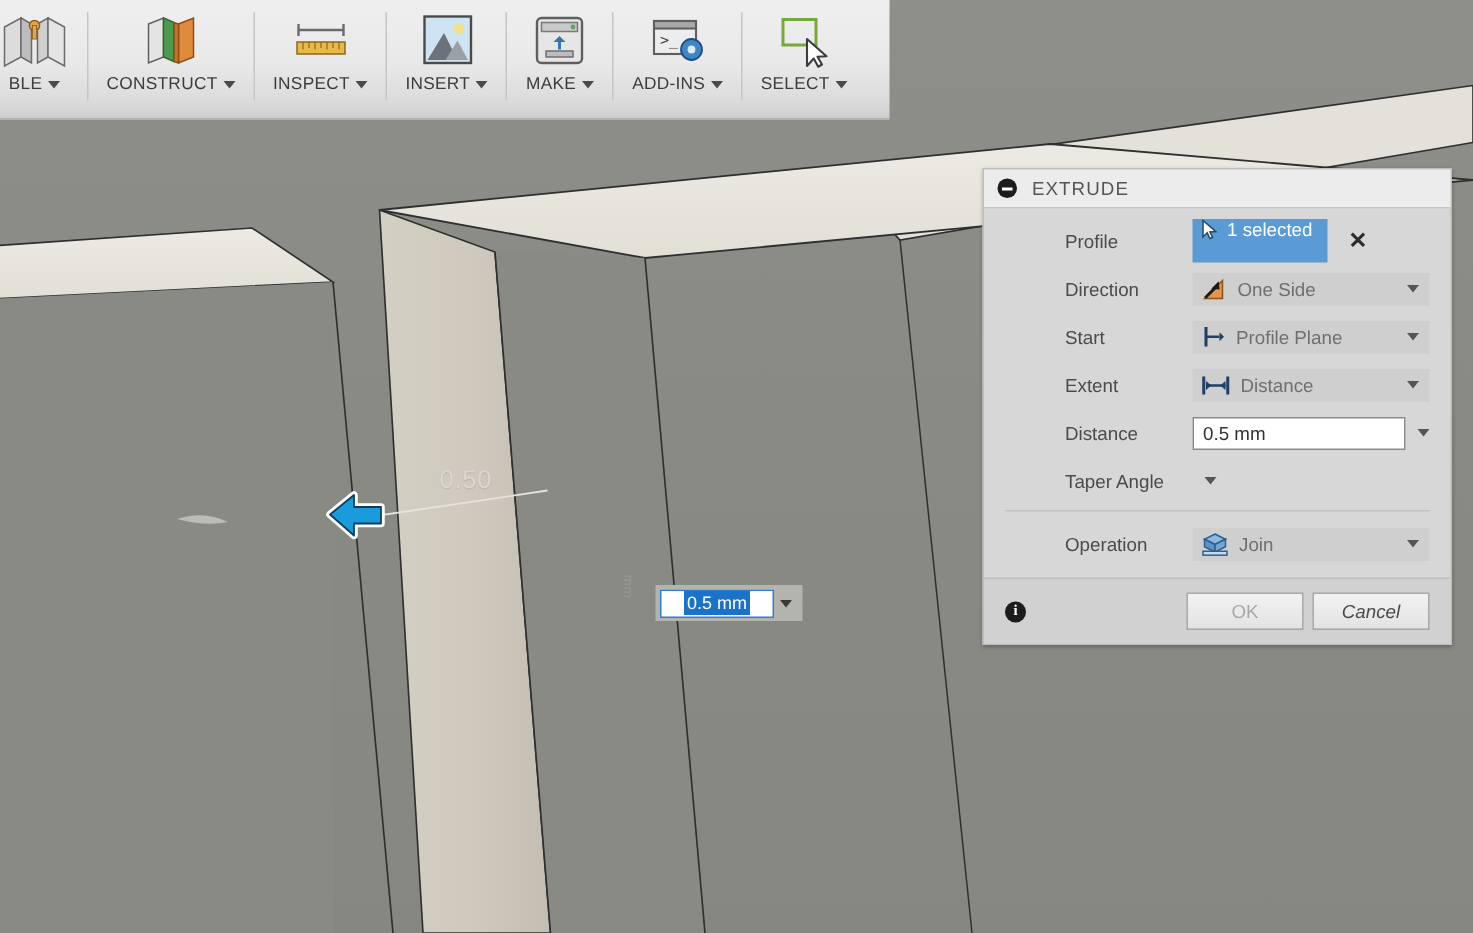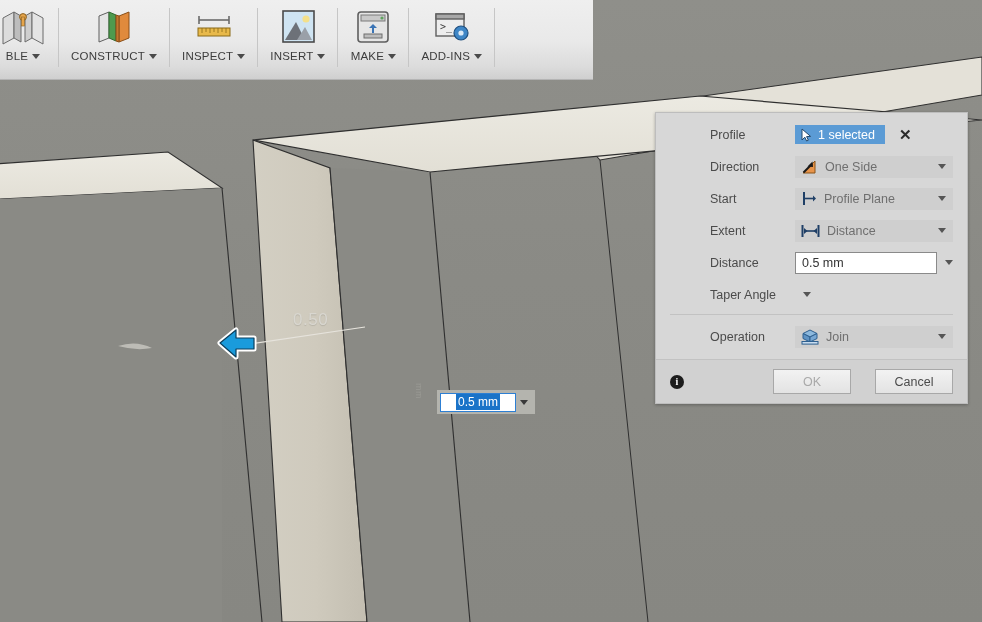--- a/index.html
+++ b/index.html
@@ -184,22 +184,22 @@
     border: 1px solid #8a8a8a;
     height: 22px;
     flex: 1;
     display: flex; align-items: center;
     padding-left: 6px;
     box-sizing: border-box;
     font-size: 12.5px; color: #333;
   }
   .sel-chip {
     background: #5b9bd5;
-    height: 19px;
-    display: flex; align-items: center;
+    height: 29px;
+    display: flex; align-items: flex-start;
     gap: 6px; padding: 0 10px 0 6px;
     color: #ffffff; font-size: 12.5px;
     box-sizing: border-box;
   }
   .xbtn {
     margin-left: 14px;
     font-size: 15px; color: #2b2b2b;
     line-height: 1; font-weight: 600;
     cursor: default;
   }
@@ -226,21 +226,21 @@
   }
   .btn {
     width: 78px; height: 25px;
     border: 1px solid #a8a8a8;
     background: linear-gradient(180deg,#f2f2f2,#e3e3e3);
     font-size: 12.5px;
     display: flex; align-items: center; justify-content: center;
     box-sizing: border-box;
   }
   .btn.ok { color: #a9a9a9; margin-left: auto; }
-  .btn.cancel { color: #4b4b4b; margin-left: 24px; }
+  .btn.cancel { color: #4b4b4b; margin-left: 6px; font-style: italic; }
 </style>
 </head>
 <body>
 
 <div id="app">
 
   <div id="canvas">
     <svg viewBox="0 0 982 622" xmlns="http://www.w3.org/2000/svg">
       <defs>
         <linearGradient id="gFaceLeft" x1="0" y1="0" x2="1" y2="0">
@@ -409,24 +409,40 @@
         </svg>
       </div>
       <div class="tb-label">
         <span>ADD-INS</span>
         <span class="caret-dn"></span>
       </div>
     </div>
 
     <div class="tb-sep"></div>
 
+    <div class="tb-group">
+      <div class="tb-icon">
+        <svg width="44" height="38" viewBox="0 0 44 38">
+          <rect x="8" y="5" width="22" height="17" fill="none" stroke="#77a83c" stroke-width="2"></rect>
+          <path d="M24 18 L24 36 L28.5 31 L31.5 36.5 L34 35 L31 29.8 L37 29.5 Z" fill="#ffffff" stroke="#3c3c3c" stroke-width="1.4" stroke-linejoin="round"></path>
+        </svg>
+      </div>
+      <div class="tb-label">
+        <span>SELECT</span>
+        <span class="caret-dn"></span>
+      </div>
+    </div>
   </div>
 
   <div id="extrude">
 
+    <div id="extrude-header">
+      <span class="collapse-dot"></span>
+      <span id="extrude-title">EXTRUDE</span>
+    </div>
 
     <div id="extrude-body">
 
       <div class="row">
         <div class="row-label">Profile</div>
         <div class="sel-chip">
           <svg width="11" height="14" viewBox="0 0 11 14">
             <path d="M1 1 L1 12 L3.8 9.2 L5.6 13 L7.4 12.2 L5.6 8.6 L9.6 8.4 Z" fill="#ffffff" stroke="#24486b" stroke-width="1"></path>
           </svg>
           <span>1 selected</span>

